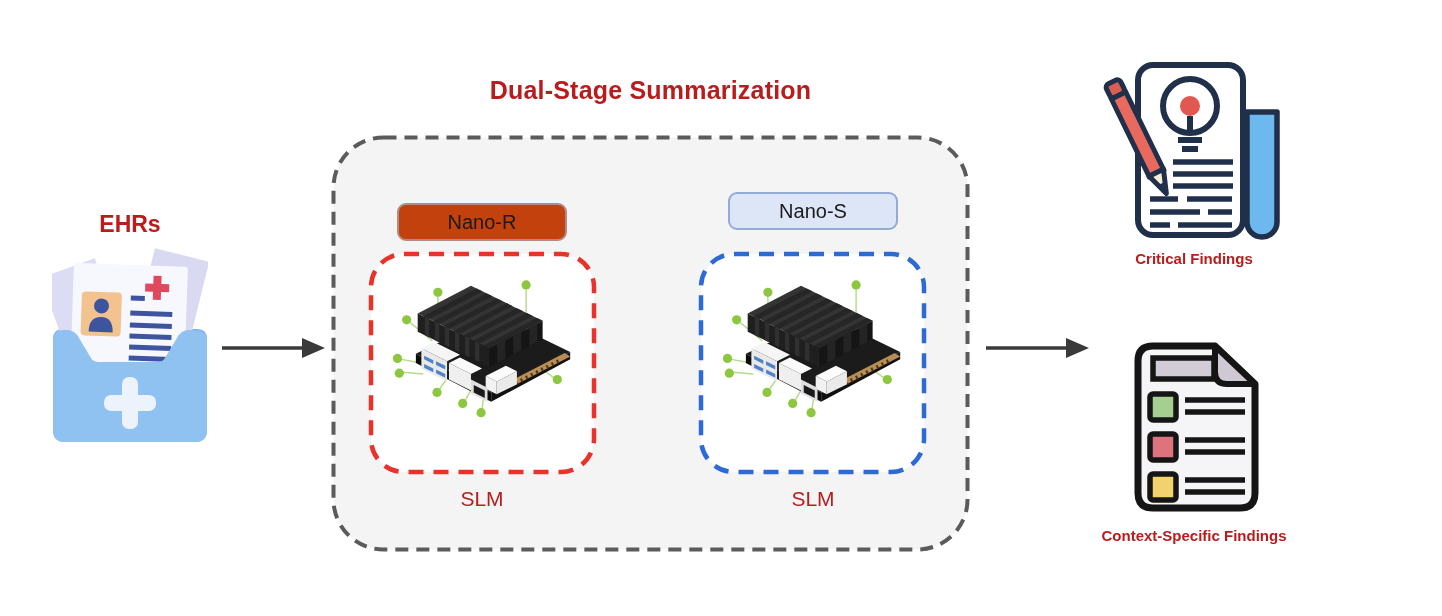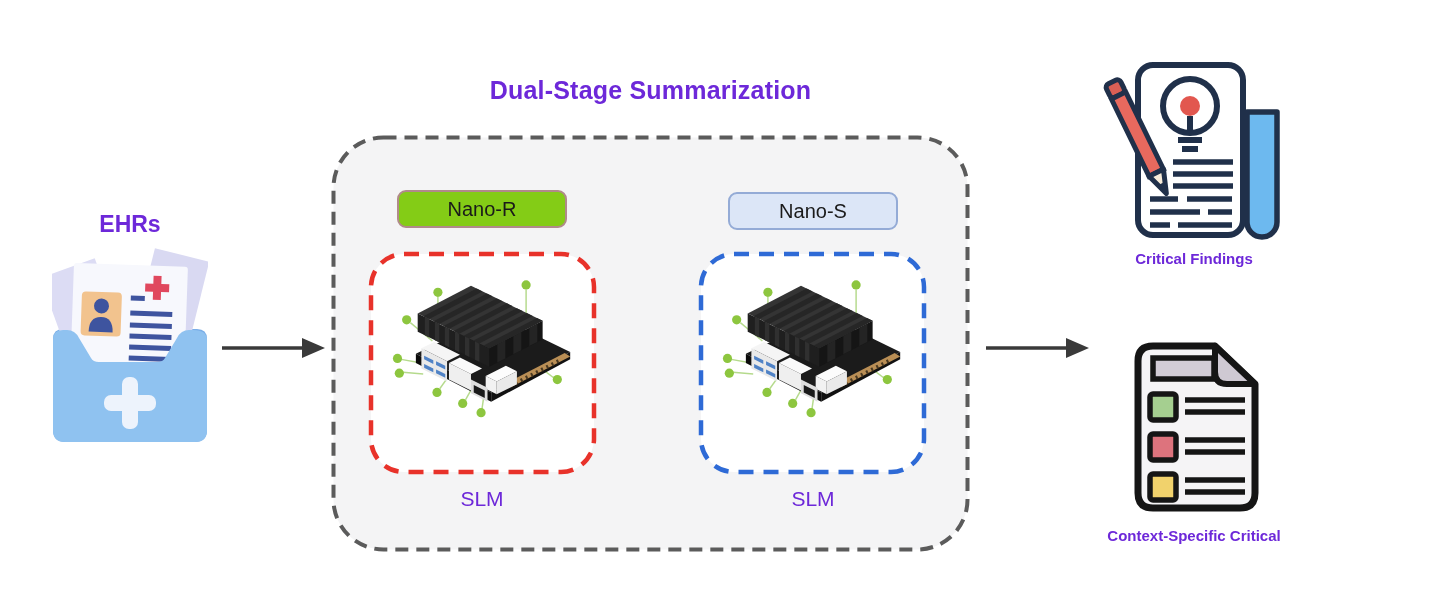--- a/index.html
+++ b/index.html
@@ -1,29 +1,29 @@
 <!DOCTYPE html>
 <html><head>
 <meta charset="utf-8">
 <style>
   html,body{margin:0;padding:0;background:#fff;}
   .canvas{
     position:relative;width:1442px;height:616px;background:#ffffff;
     font-family:"Liberation Sans","DejaVu Sans",sans-serif;overflow:hidden;
   }
   .abs{position:absolute;}
-  .label{color:#6d28d9;text-align:center;}
+  .label{color:#b91c1c;text-align:center;}
   .ehrs-label{left:60px;top:211px;width:140px;font-size:23px;font-weight:bold;}
   .diagram-title{left:331px;top:76px;width:639px;font-size:25px;font-weight:bold;letter-spacing:.2px;}
   .chip{
     width:170px;height:38px;border-radius:9px;border:2px solid;
     display:flex;align-items:center;justify-content:center;
     font-size:20px;color:#1a1a1a;box-sizing:border-box;
   }
-  .chip.r{left:397px;top:190px;background:#84cc16;border-color:#b18a8a;text-align:center;}
+  .chip.r{left:397px;top:203px;background:#c2410c;border-color:#b18a8a;text-align:center;}
   .chip.s{left:728px;top:192px;background:#dce6f7;border-color:#94abd6;}
   .slm{width:170px;top:487px;font-size:21px;font-weight:normal;}
   .slm.one{left:397px;}
   .slm.two{left:728px;}
   .out-label{font-size:15px;font-weight:bold;}
   .cf-label{left:1058px;top:250px;width:272px;}
   .cs-label{left:1028px;top:527px;width:332px;}
   svg{display:block;}
   .hidden-defs{position:absolute;width:0;height:0;overflow:hidden;}
 </style>
@@ -231,15 +231,15 @@
     <rect x="17" y="133" width="26" height="26" rx="3" fill="#f1d26c" stroke="#151515" stroke-width="5.5"></rect>
     <g stroke="#151515" stroke-width="5.5">
       <line x1="52" y1="59" x2="112" y2="59"></line>
         <line x1="52" y1="71" x2="112" y2="71"></line>
       <line x1="52" y1="99" x2="112" y2="99"></line>
         <line x1="52" y1="111" x2="112" y2="111"></line>
       <line x1="52" y1="139" x2="112" y2="139"></line>
         <line x1="52" y1="151" x2="112" y2="151"></line>
     </g>
   </svg>
-  <div class="abs label out-label cs-label">Context-Specific Critical</div>
+  <div class="abs label out-label cs-label">Context-Specific Findings</div>
 
 </div>
 
 </body></html>

